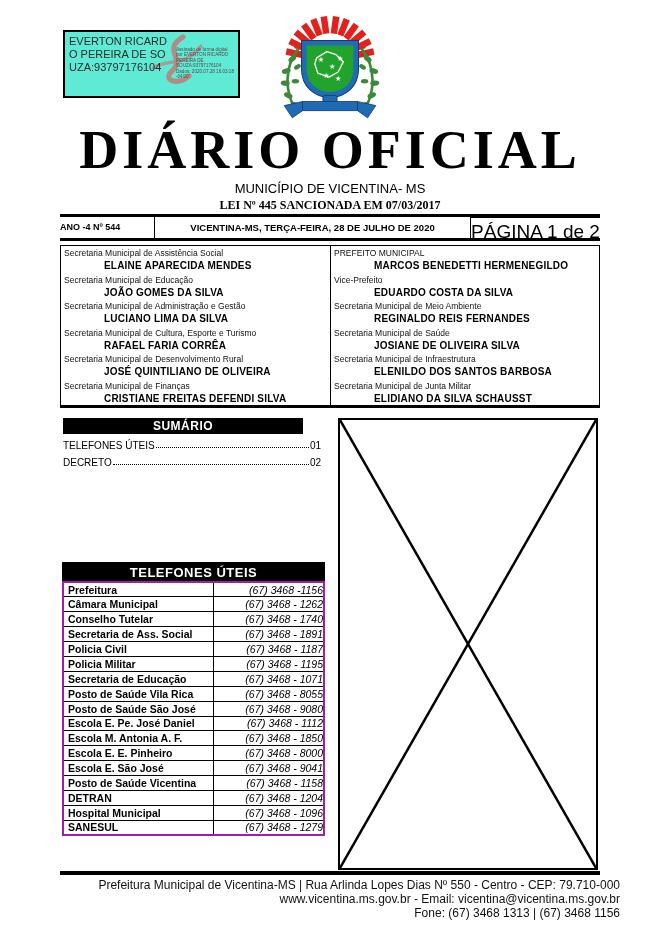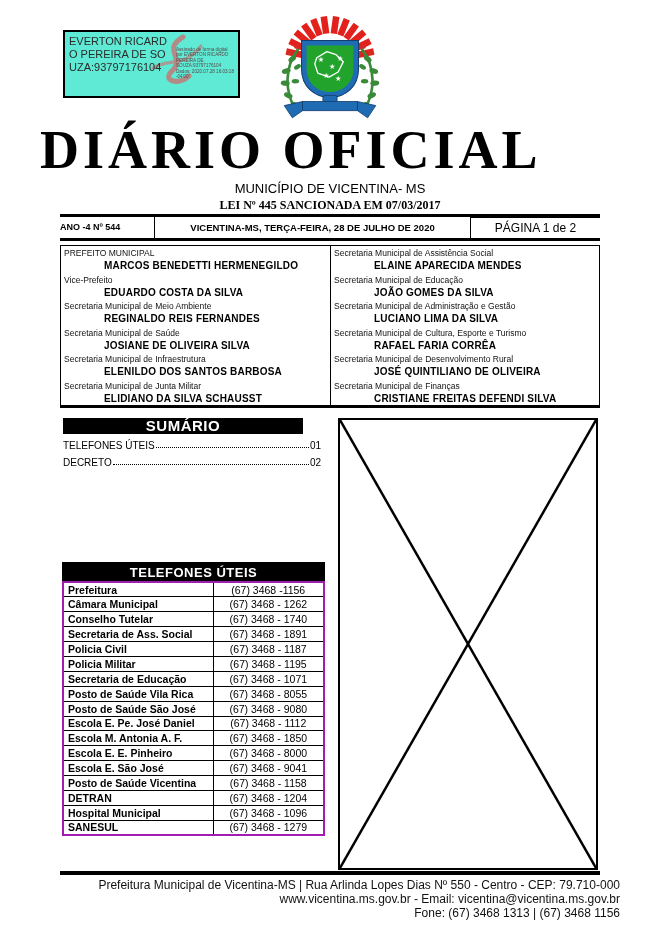--- a/index.html
+++ b/index.html
@@ -13,70 +13,70 @@
   .sig-name { width:104px; font-size:11px; line-height:13px; color:#2b2b2b;
               word-break:break-all; position:relative; z-index:2; }
   .sig-detail { flex:1; font-size:4.6px; line-height:5.4px; color:#5a4a4a;
                 padding-top:12px; padding-left:3px; position:relative; z-index:2; }
   .sig-squiggle { position:absolute; left:78px; top:2px; z-index:1; opacity:.75; }
 
   
   .crest { position:absolute; left:272px; top:16px; }
 
   
-  .mast-title { position:absolute; left:40px; top:122px; width:580px; text-align:left;
+  .mast-title { position:absolute; left:40px; top:122px; width:580px; text-align:center;
                 font-family:"Liberation Serif", serif; font-weight:bold; font-size:54px;
                 line-height:56px; letter-spacing:4px; }
   .mast-sub   { position:absolute; left:60px; top:181px; width:540px; text-align:center;
                 font-weight:normal; font-size:13px; }
   .mast-law   { position:absolute; left:60px; top:198px; width:540px; text-align:center;
                 font-family:"Liberation Serif", serif; font-weight:bold; font-size:12px; }
   .rule { position:absolute; left:60px; width:540px; background:#000; }
   .rule-a { top:214px; height:3px; }
   .rule-b { top:238px; height:3px; }
   .info-row { position:absolute; left:60px; top:217px; width:540px; height:21px; display:flex; }
   .info-edition { width:95px; font-size:9px; font-weight:bold; padding-top:5px;
                   border-right:1.5px solid #000; }
   .info-date { flex:1; text-align:center; font-size:9.5px; font-weight:600; padding-top:5px; }
-  .info-page { width:130px; text-align:center; font-size:12px; padding-top:3px;
+  .info-page { width:130px; text-align:center; font-size:19px; padding-top:3px;
                border-left:1.5px solid #000; border-top:1.5px solid #000; }
 
   
   .officials { position:absolute; left:60px; top:245px; width:540px; height:163px;
                border:1.5px solid #000; border-bottom:3px solid #000;
                display:flex; }
   .off-col { width:50%; padding:2px 2px 0 3px; }
   .off-col + .off-col { border-left:1px solid #000; }
   .off-entry { height:26.5px; }
   .off-role { font-size:8.5px; line-height:11px; color:#111; }
   .off-name { font-size:10px; font-weight:bold; line-height:14px; padding-left:40px;
               letter-spacing:.2px; white-space:nowrap; }
 
   
   .summary { position:absolute; left:63px; top:418px; width:258px; }
   .summary-bar { width:240px; height:16px; background:#000; color:#fff; text-align:center;
-                 font-weight:bold; font-size:15px; line-height:16px; letter-spacing:.5px; }
+                 font-weight:bold; font-size:12px; line-height:16px; letter-spacing:.5px; }
   .toc-row { display:flex; align-items:flex-end; height:17px; font-size:10px; }
   .toc-dots { flex:1; border-bottom:1.6px dotted #000; margin:0 1px 3px 1px; }
 
   
   .xbox { position:absolute; left:338px; top:418px; width:260px; height:452px;
           border:2.5px solid #000; background:#fff; }
   .xbox svg { display:block; width:100%; height:100%; }
 
   
   .phones { position:absolute; left:62px; top:562px; width:263px; }
   .phones-bar { height:19px; background:#000; color:#fff; text-align:center; font-weight:bold;
                 font-size:13px; line-height:19px; letter-spacing:.5px; border:1.5px solid #000; }
   table.phones-table { width:263px; border-collapse:collapse; border:2px solid #a21caf;
                        table-layout:fixed; }
   .phones-table td { border:1.5px solid #000; height:14.9px; font-size:10.5px;
                      vertical-align:middle; overflow:hidden; white-space:nowrap; }
   .phones-table td.pname { width:150px; font-weight:bold; padding-left:4px; }
-  .phones-table td.pnum  { text-align:center; }
+  .phones-table td.pnum  { font-style:italic; text-align:right; }
 
   
   .footer-rule { position:absolute; left:60px; top:871px; width:540px; height:4px; background:#000; }
   .footer { position:absolute; left:40px; top:878px; width:580px; text-align:right;
             font-size:12px; line-height:14px; color:#111; }
 </style>
 </head>
 <body>
 
 <div class="page">
@@ -159,20 +159,46 @@
   <div class="info-row">
     <div class="info-edition">ANO -4 Nº 544</div>
     <div class="info-date">VICENTINA-MS, TERÇA-FEIRA, 28 DE JULHO DE 2020</div>
     <div class="info-page">PÁGINA 1 de 2</div>
   </div>
   <div class="rule rule-b"></div>
 
   <div class="officials">
     <div class="off-col">
       <div class="off-entry">
+        <div class="off-role">Secretaria Municipal de Assistência Social</div>
+        <div class="off-name">ELAINE APARECIDA MENDES</div>
+      </div>
+      <div class="off-entry">
+        <div class="off-role">Secretaria Municipal de Educação</div>
+        <div class="off-name">JOÃO GOMES DA SILVA</div>
+      </div>
+      <div class="off-entry">
+        <div class="off-role">Secretaria Municipal de Administração e Gestão</div>
+        <div class="off-name">LUCIANO LIMA DA SILVA</div>
+      </div>
+      <div class="off-entry">
+        <div class="off-role">Secretaria Municipal de Cultura, Esporte e Turismo</div>
+        <div class="off-name">RAFAEL FARIA CORRÊA</div>
+      </div>
+      <div class="off-entry">
+        <div class="off-role">Secretaria Municipal de Desenvolvimento Rural</div>
+        <div class="off-name">JOSÉ QUINTILIANO DE OLIVEIRA</div>
+      </div>
+      <div class="off-entry">
+        <div class="off-role">Secretaria Municipal de Finanças</div>
+        <div class="off-name">CRISTIANE FREITAS DEFENDI SILVA</div>
+      </div>
+    </div>
+    <div class="off-col">
+      <div class="off-entry">
         <div class="off-role">PREFEITO MUNICIPAL</div>
         <div class="off-name">MARCOS BENEDETTI HERMENEGILDO</div>
       </div>
       <div class="off-entry">
         <div class="off-role">Vice-Prefeito</div>
         <div class="off-name">EDUARDO COSTA DA SILVA</div>
       </div>
       <div class="off-entry">
         <div class="off-role">Secretaria Municipal de Meio Ambiente</div>
         <div class="off-name">REGINALDO REIS FERNANDES</div>
@@ -181,46 +207,20 @@
         <div class="off-role">Secretaria Municipal de Saúde</div>
         <div class="off-name">JOSIANE DE OLIVEIRA SILVA</div>
       </div>
       <div class="off-entry">
         <div class="off-role">Secretaria Municipal de Infraestrutura</div>
         <div class="off-name">ELENILDO DOS SANTOS BARBOSA</div>
       </div>
       <div class="off-entry">
         <div class="off-role">Secretaria Municipal de Junta Militar</div>
         <div class="off-name">ELIDIANO DA SILVA SCHAUSST</div>
-      </div>
-    </div>
-    <div class="off-col">
-      <div class="off-entry">
-        <div class="off-role">Secretaria Municipal de Assistência Social</div>
-        <div class="off-name">ELAINE APARECIDA MENDES</div>
-      </div>
-      <div class="off-entry">
-        <div class="off-role">Secretaria Municipal de Educação</div>
-        <div class="off-name">JOÃO GOMES DA SILVA</div>
-      </div>
-      <div class="off-entry">
-        <div class="off-role">Secretaria Municipal de Administração e Gestão</div>
-        <div class="off-name">LUCIANO LIMA DA SILVA</div>
-      </div>
-      <div class="off-entry">
-        <div class="off-role">Secretaria Municipal de Cultura, Esporte e Turismo</div>
-        <div class="off-name">RAFAEL FARIA CORRÊA</div>
-      </div>
-      <div class="off-entry">
-        <div class="off-role">Secretaria Municipal de Desenvolvimento Rural</div>
-        <div class="off-name">JOSÉ QUINTILIANO DE OLIVEIRA</div>
-      </div>
-      <div class="off-entry">
-        <div class="off-role">Secretaria Municipal de Finanças</div>
-        <div class="off-name">CRISTIANE FREITAS DEFENDI SILVA</div>
       </div>
     </div>
   </div>
 
   <div class="summary">
     <div class="summary-bar">SUMÁRIO</div>
     <div class="toc-row">
       <span>TELEFONES ÚTEIS</span>
       <span class="toc-dots"></span>
       <span>01</span>

